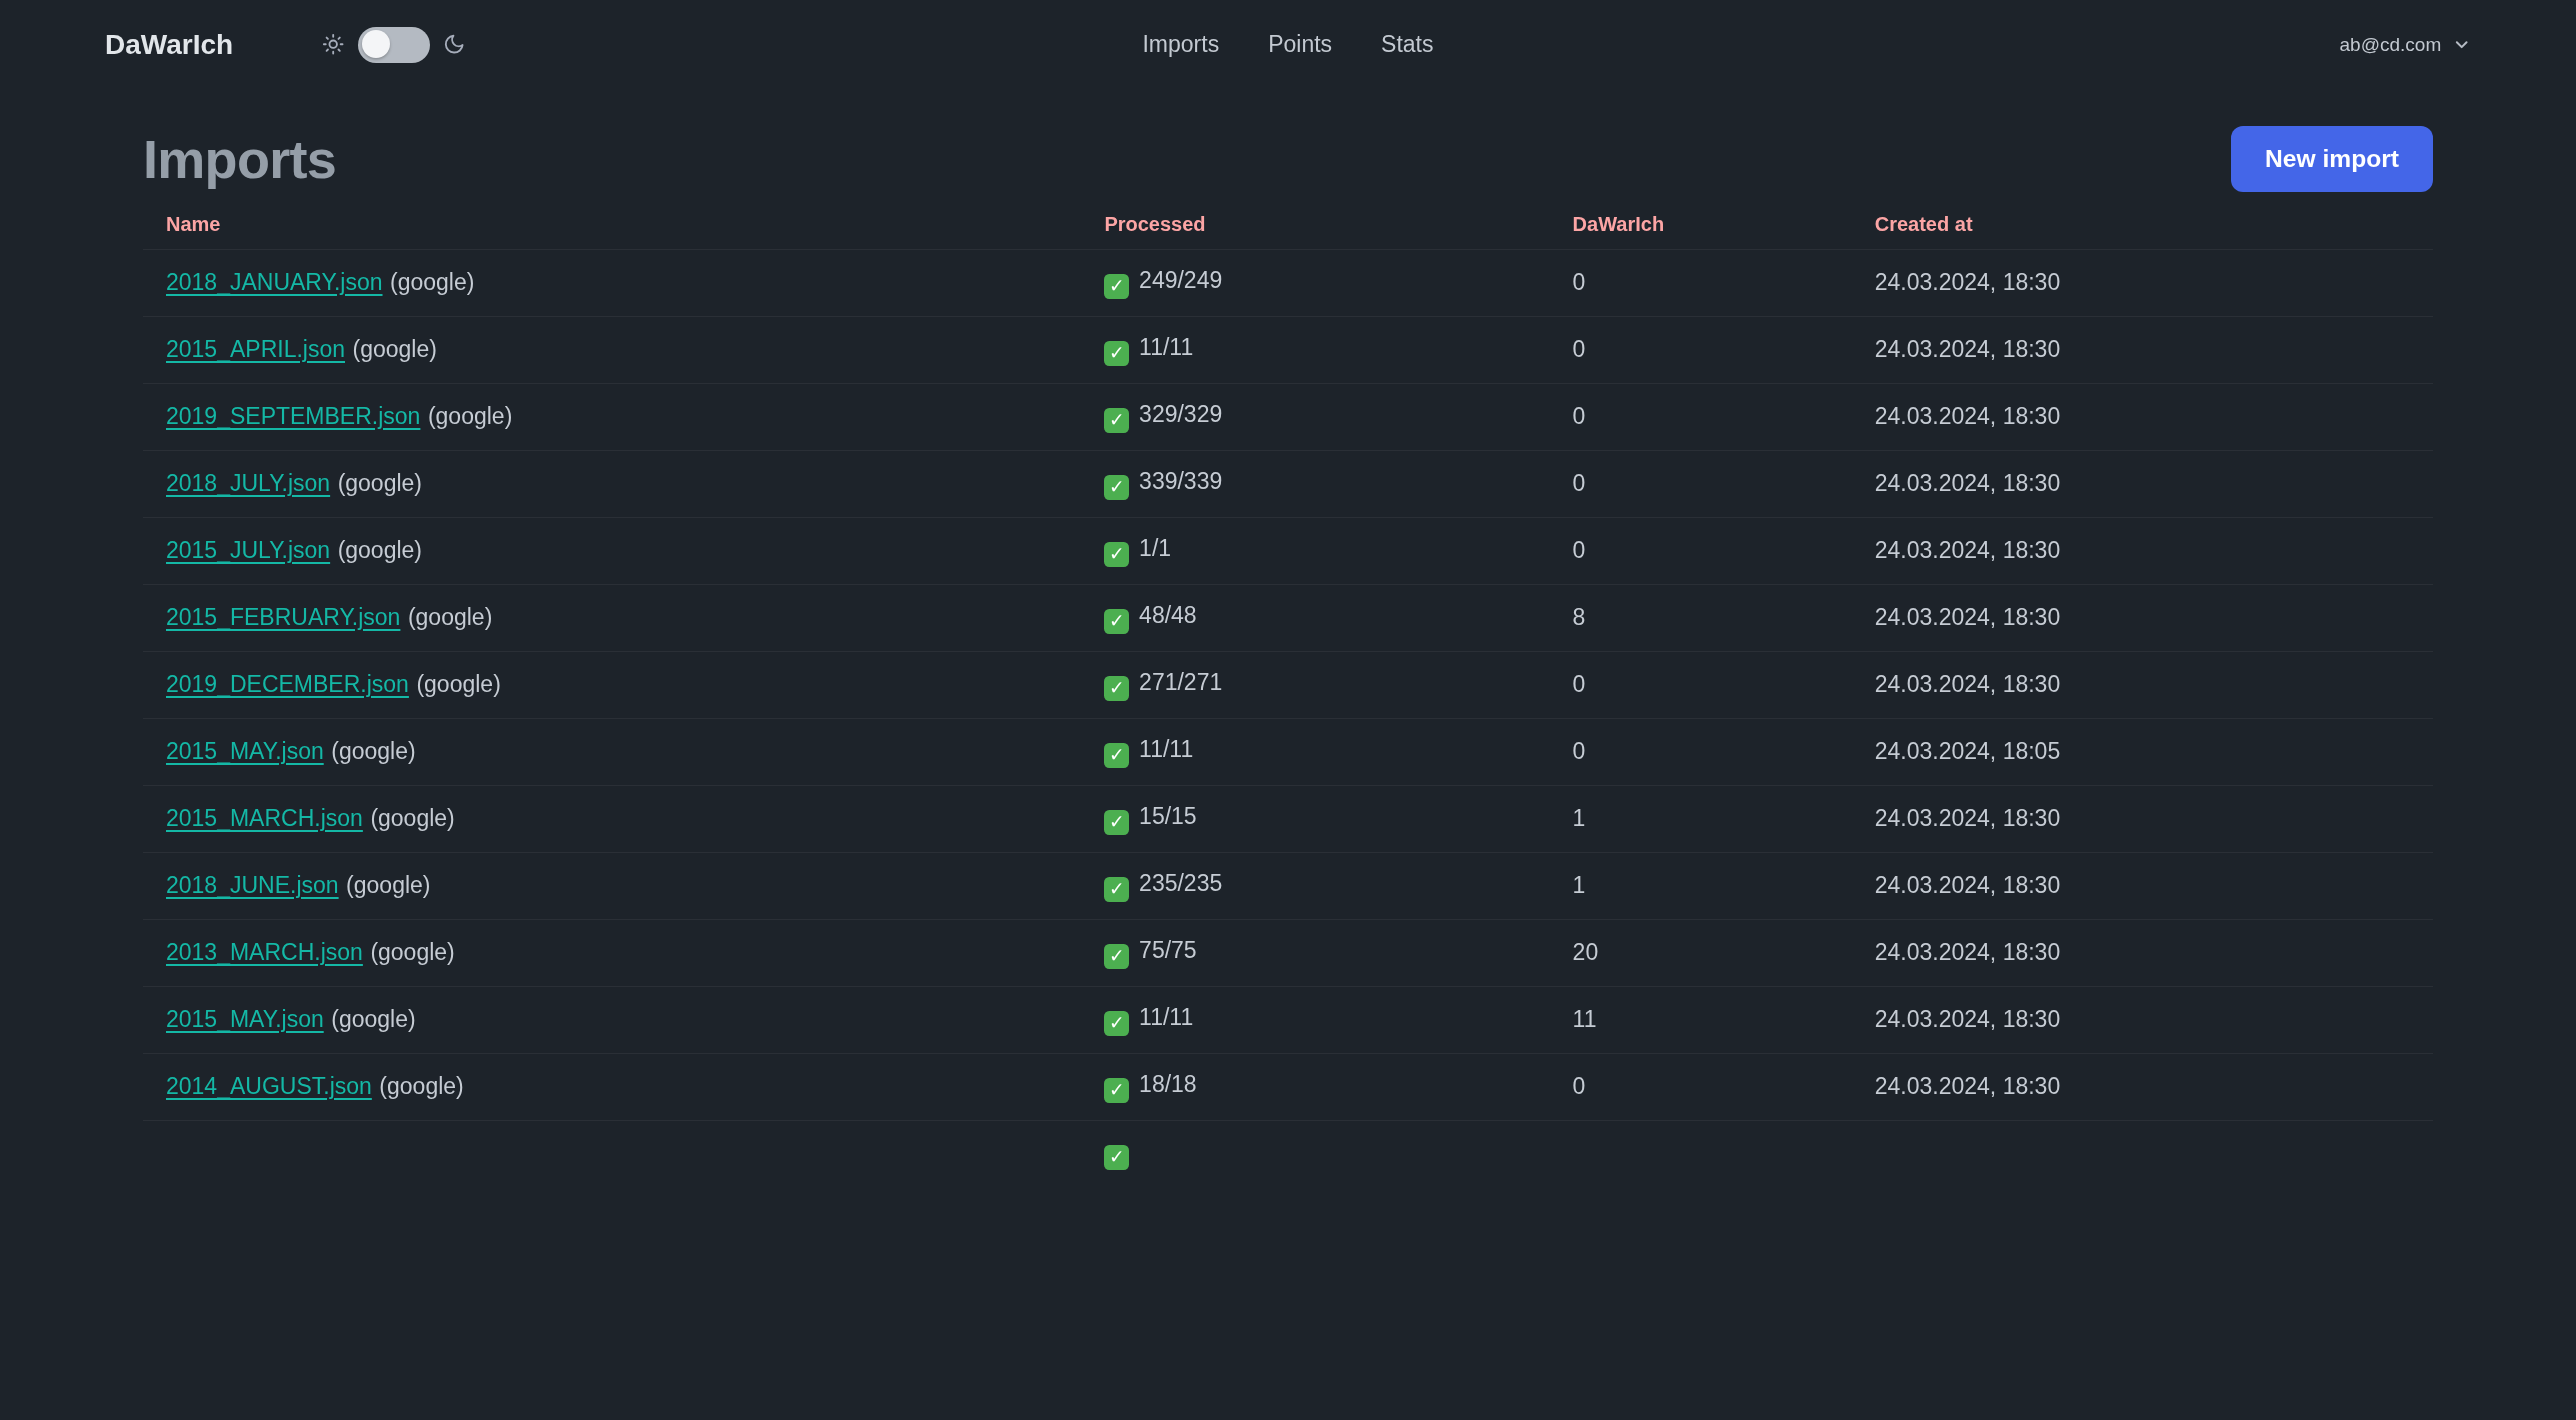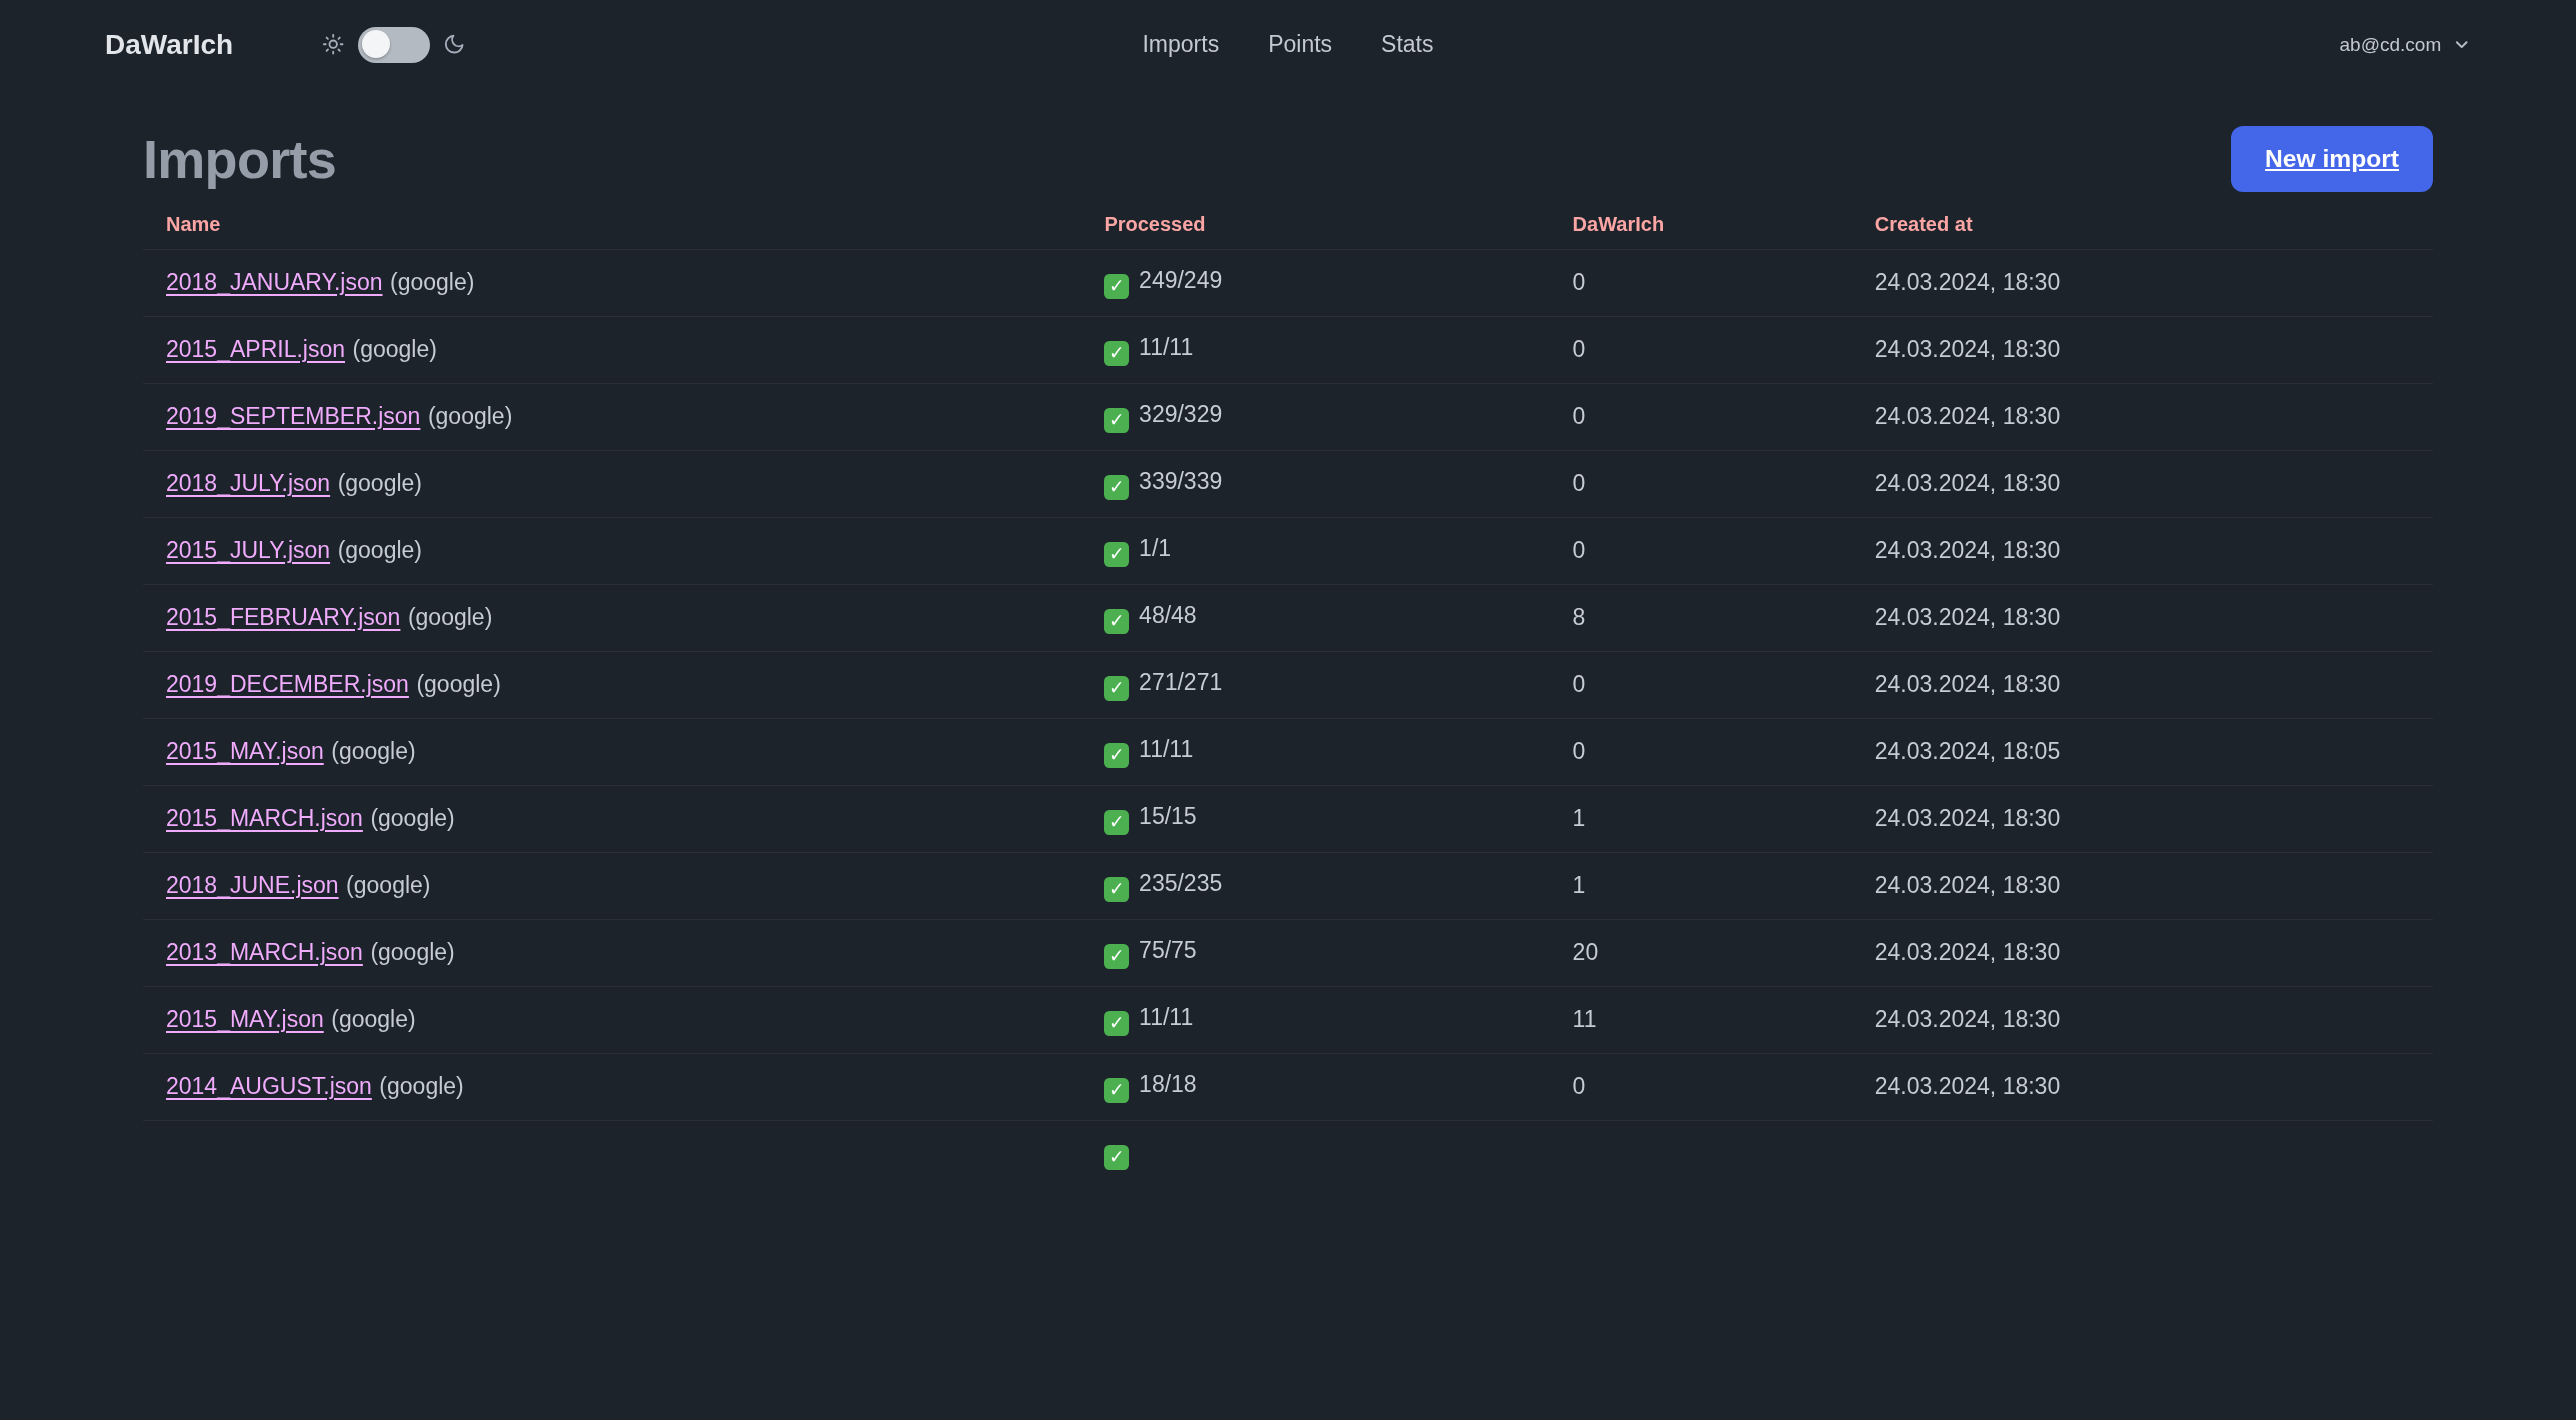--- a/index.html
+++ b/index.html
@@ -89,21 +89,20 @@
     height:66px;
     padding:0 34px;
     border:none;
     border-radius:12px;
     background:#4466e8;
     color:#ffffff;
     font-size:24.6px;
     font-weight:600;
     font-family:inherit;
     cursor:pointer;
-    text-decoration:underline;
   }
 
   
   table.imports {
     width:100%;
     margin-top:9px;
     border-collapse:collapse;
     table-layout:fixed;
   }
   thead th {
@@ -118,21 +117,21 @@
   tbody tr { border-top:1.5px solid rgba(255,255,255,0.06); }
   tbody td {
     height:67px;
     padding-left:23px;
     vertical-align:middle;
     font-size:23px;
     color:#c6ccd4;
     white-space:nowrap;
   }
   a.file-link {
-    color:#f0abfc;
+    color:#14b8a6;
     text-decoration:underline;
     text-underline-offset:3.7px;
     cursor:pointer;
   }
   .source { margin-left:7.5px; }
   .check {
     display:inline-flex;
     align-items:center;
     justify-content:center;
     width:25px; height:25px;

